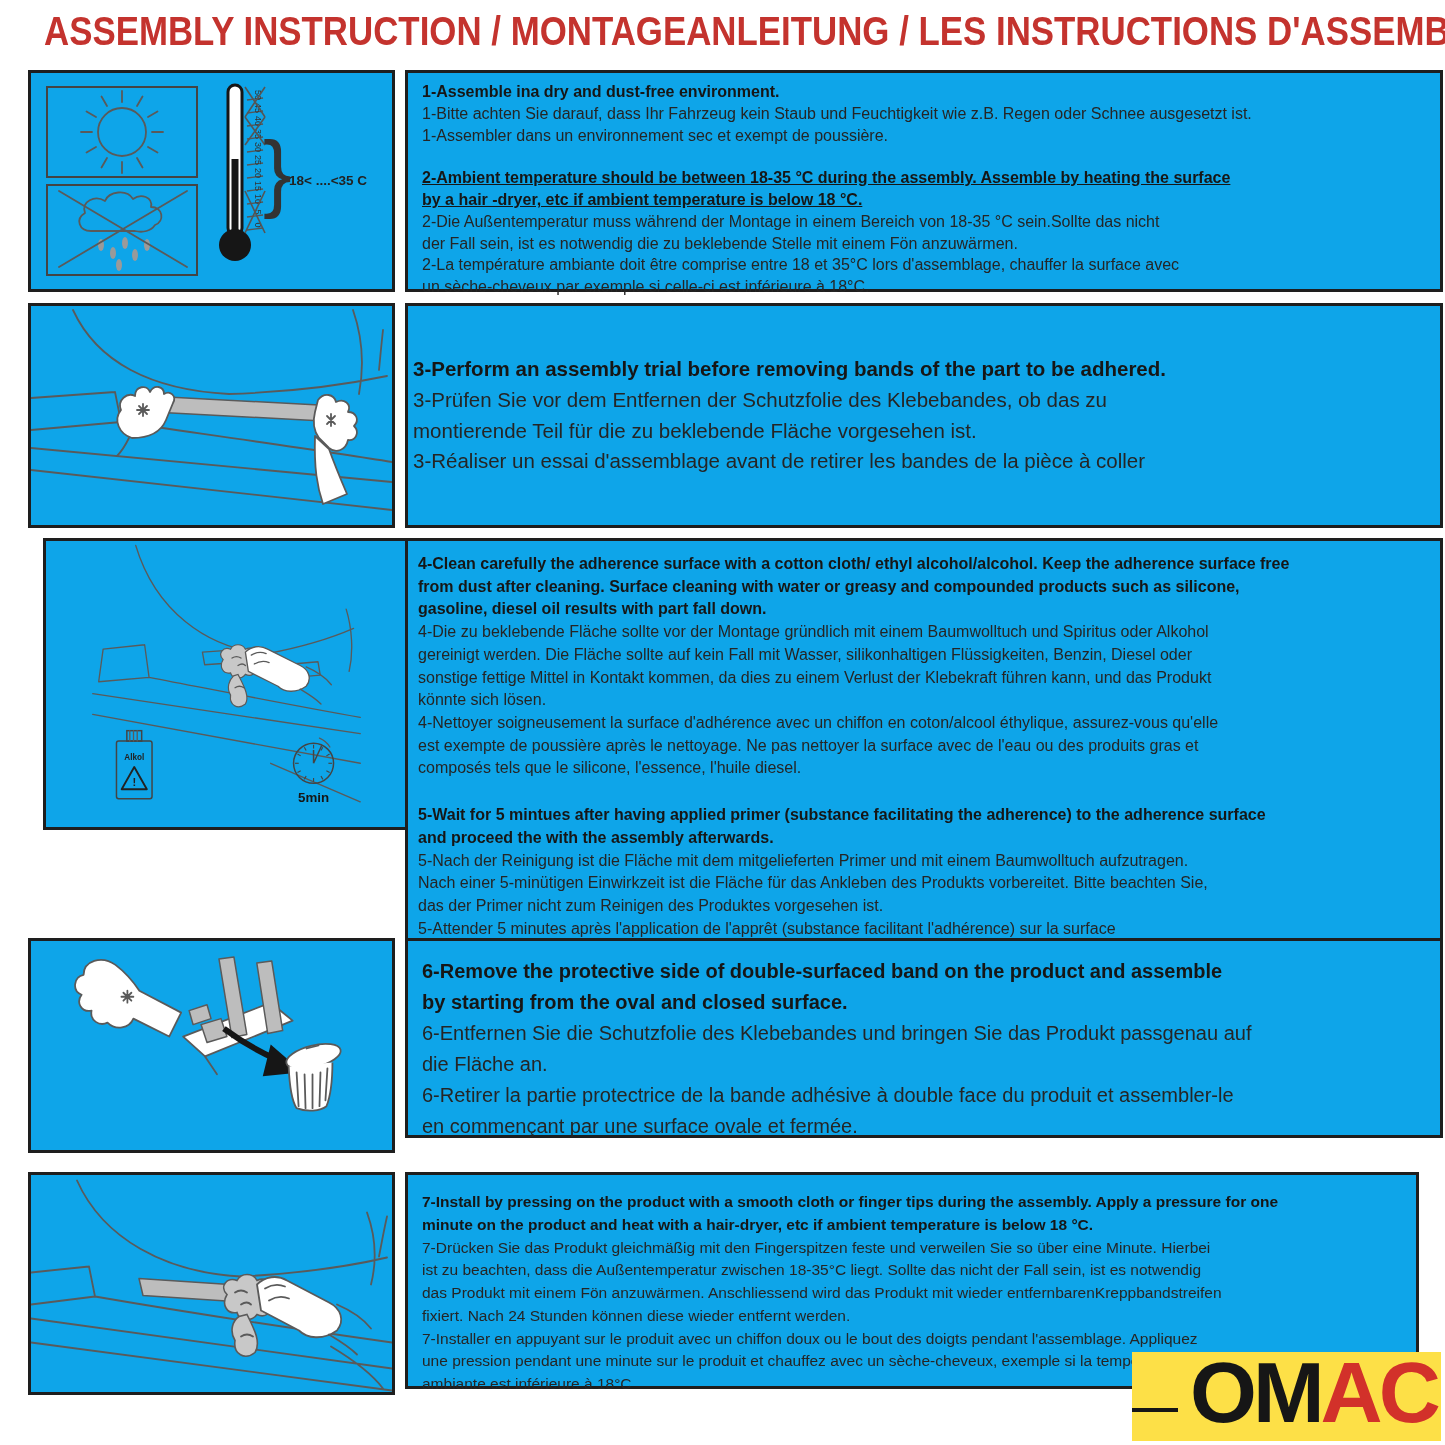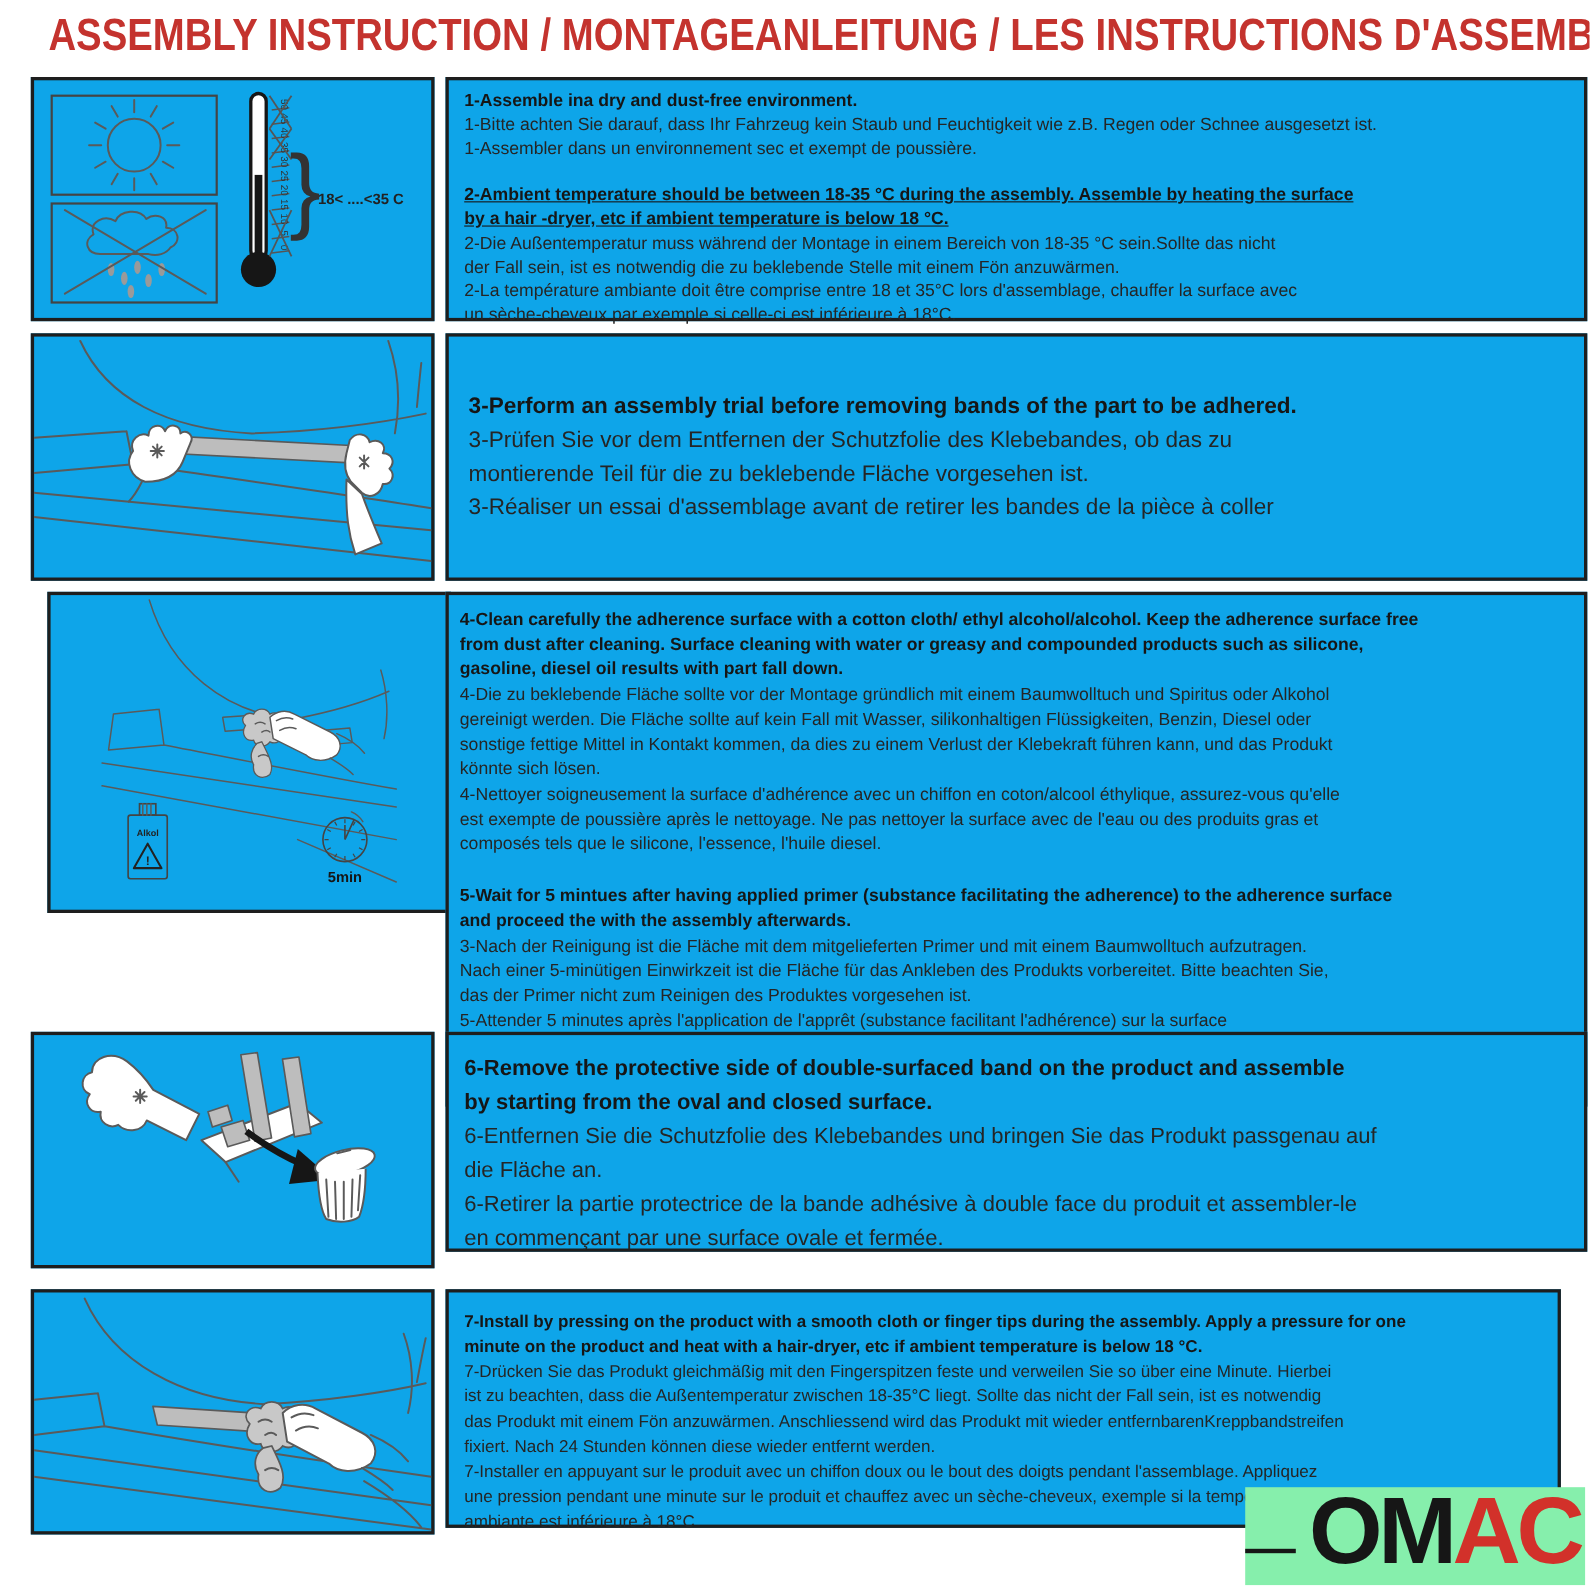--- a/index.html
+++ b/index.html
@@ -10,21 +10,21 @@
   .page-title{
     position:absolute;left:44px;top:8px;font-size:41px;font-weight:800;
     color:#c4332e;white-space:nowrap;transform:scaleX(.85);transform-origin:left center;
     letter-spacing:0px;
   }
   .box{position:absolute;border:3px solid #1e1e1e;background:#0ea5e9;box-sizing:border-box;}
   
   .r1i{left:28px;top:70px;width:367px;height:222px;}
   .r1t{left:405px;top:70px;width:1038px;height:222px;padding:8px 14px;}
   .r2i{left:28px;top:303px;width:367px;height:225px;}
-  .r2t{left:405px;top:303px;width:1038px;height:225px;display:flex;flex-direction:column;justify-content:center;padding:0 18px;}
+  .r2t{left:405px;top:303px;width:1038px;height:225px;display:flex;flex-direction:column;justify-content:center;padding:0 5px;}
   .r3i{left:43px;top:538px;width:367px;height:292px;}
   .r3t{left:405px;top:538px;width:1038px;height:468px;padding:12px 10px;}
   .r4i{left:28px;top:938px;width:367px;height:215px;}
   .r4t{left:405px;top:938px;width:1038px;height:200px;display:flex;flex-direction:column;justify-content:flex-start;padding:15px 14px;}
   .r5i{left:28px;top:1172px;width:367px;height:223px;}
   .r5t{left:405px;top:1172px;width:1014px;height:217px;padding:16px 14px 0;}
   .tp{margin:0;white-space:pre-line;}
   .b{font-weight:bold;color:#161616;}
   .s1 .tp{font-size:16px;line-height:1.36;}
   .s1 .gap{margin-top:21px;text-decoration:underline;}
@@ -33,21 +33,21 @@
   .s3 .gap{margin-top:24px;}
   .s4 .tp{font-size:20px;line-height:1.55;}
   .s5 .tp{font-size:15.5px;line-height:1.47;}
   .illu{width:100%;height:100%;display:block;}
   .ln{stroke:#5a5a5a;stroke-width:1.8;fill:none;stroke-linecap:round;stroke-linejoin:round;}
   .lnd{stroke:#444;stroke-width:2;fill:none;}
   .whb{fill:#ffffff;stroke:#5a5a5a;stroke-width:1.8;stroke-linejoin:round;}
   .gry{fill:#bdbdbd;stroke:#5a5a5a;stroke-width:1.5;stroke-linejoin:round;}
   .blk{fill:#161616;}
   .logo{
-    position:absolute;left:1132px;top:1352px;z-index:5;background:#86efac;
+    position:absolute;left:1132px;top:1352px;z-index:5;background:#fde047;
     display:flex;align-items:center;padding:2px 4px 10px 0;
   }
   .logo-dash{width:46px;height:4px;background:#161616;margin-right:12px;margin-top:34px;}
   .logo-text{font-size:86px;font-weight:900;letter-spacing:-4px;line-height:.9;}
   .logo-text .lb{color:#161616;}
   .logo-text .lr{color:#d2312a;}
   svg text{font-family:"Liberation Sans",sans-serif;}
 </style>
 </head>
 <body>
@@ -203,21 +203,21 @@
 gasoline, diesel oil results with part fall down.</p>
   <p class="tp">4-Die zu beklebende Fläche sollte vor der Montage gründlich mit einem Baumwolltuch und Spiritus oder Alkohol
 gereinigt werden. Die Fläche sollte auf kein Fall mit Wasser, silikonhaltigen Flüssigkeiten, Benzin, Diesel oder
 sonstige fettige Mittel in Kontakt kommen, da dies zu einem Verlust der Klebekraft führen kann, und das Produkt
 könnte sich lösen.</p>
   <p class="tp">4-Nettoyer soigneusement la surface d'adhérence avec un chiffon en coton/alcool éthylique, assurez-vous qu'elle
 est exempte de poussière après le nettoyage. Ne pas nettoyer la surface avec de l'eau ou des produits gras et
 composés tels que le silicone, l'essence, l'huile diesel.</p>
   <p class="tp b gap">5-Wait for 5 mintues after having applied primer (substance facilitating the adherence) to the adherence surface
 and proceed the with the assembly afterwards.</p>
-  <p class="tp">3-Nach der Reinigung ist die Fläche mit dem mitgelieferten Primer und mit einem Baumwolltuch aufzutragen.
+  <p class="tp">5-Nach der Reinigung ist die Fläche mit dem mitgelieferten Primer und mit einem Baumwolltuch aufzutragen.
 Nach einer 5-minütigen Einwirkzeit ist die Fläche für das Ankleben des Produkts vorbereitet. Bitte beachten Sie,
 das der Primer nicht zum Reinigen des Produktes vorgesehen ist.</p>
   <p class="tp">5-Attender 5 minutes après l'application de l'apprêt (substance facilitant l'adhérence) sur la surface
 d'adhérence et procéder ensuite à l'assemblage</p>
 </div>
 
 <div class="box r4i">
   <svg class="illu" viewBox="0 0 361 210">
     <polygon class="whb" points="152,96 240,62 262,80 174,116"></polygon>
     <path class="ln" d="M174,116 L186,134"></path>

